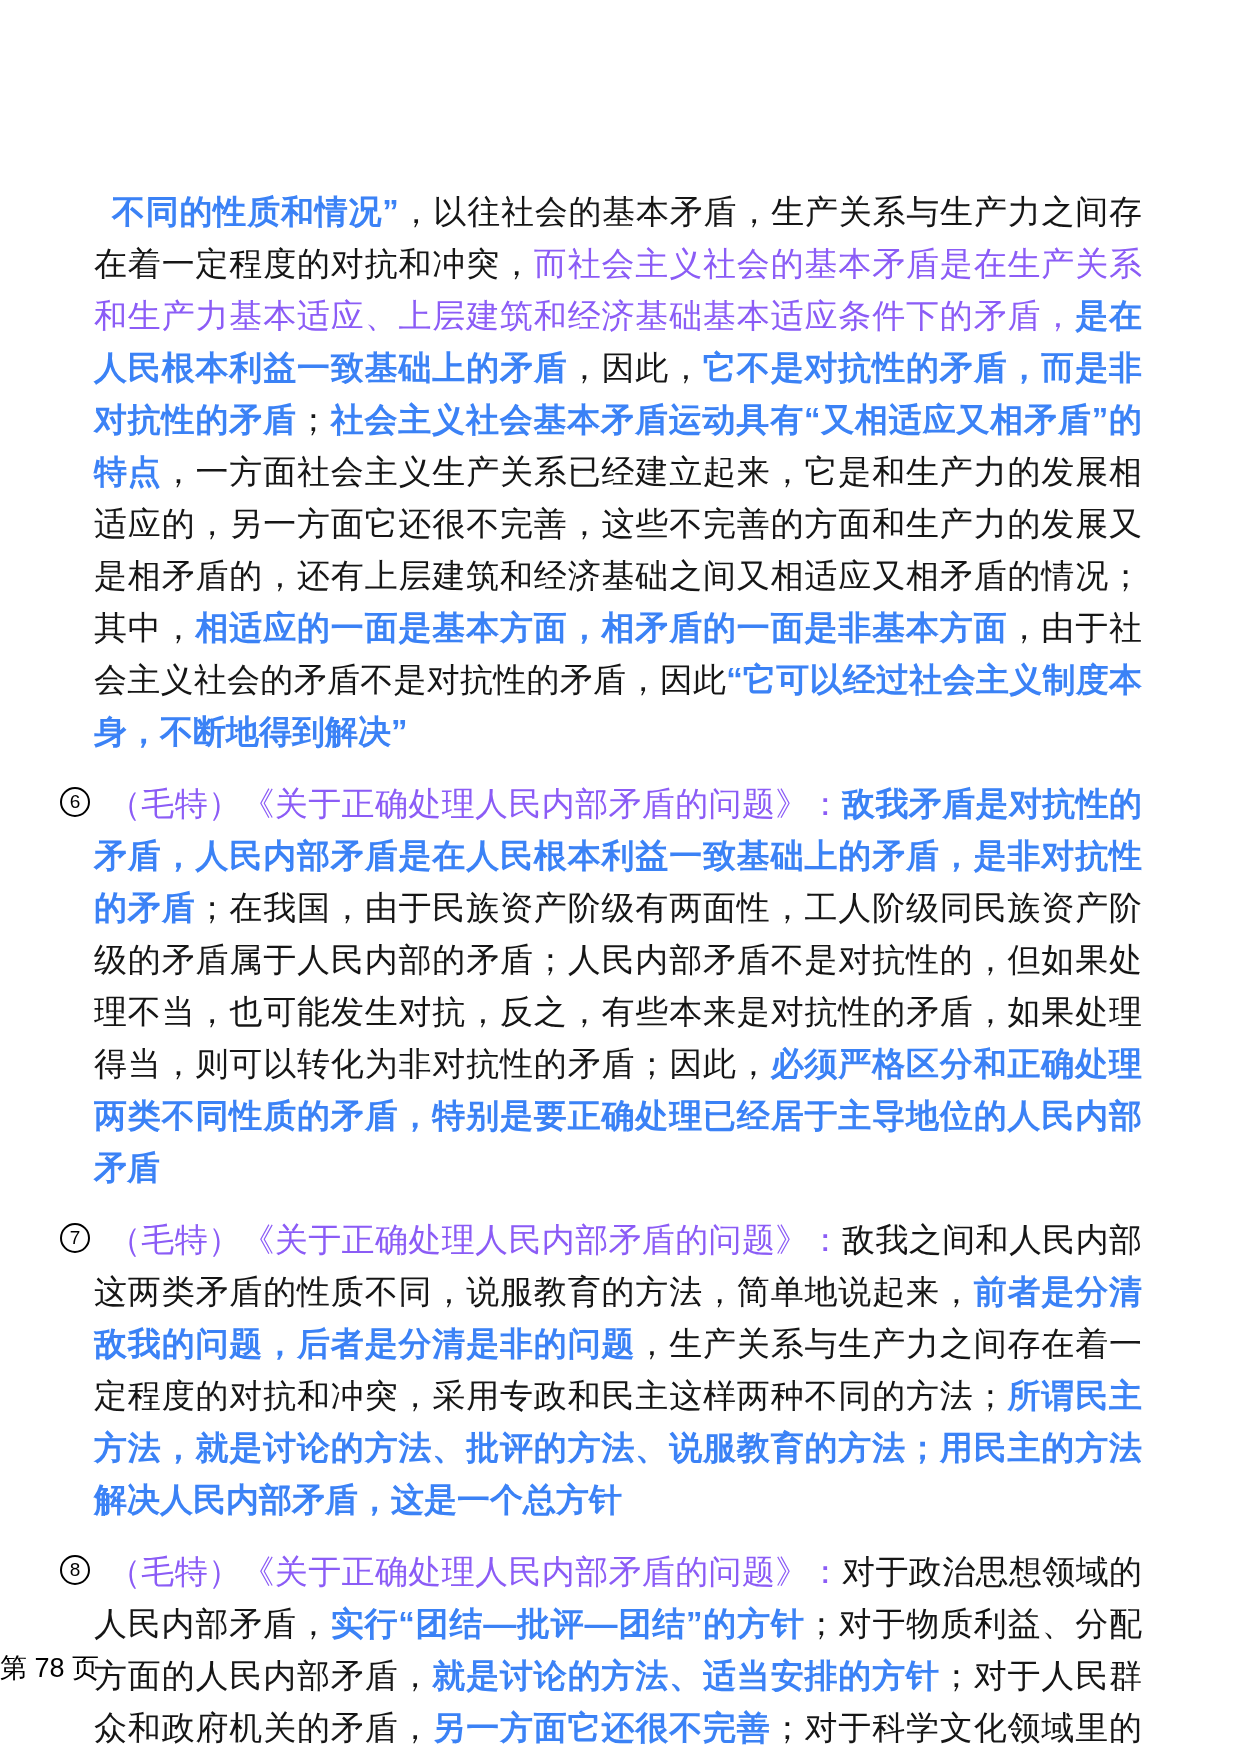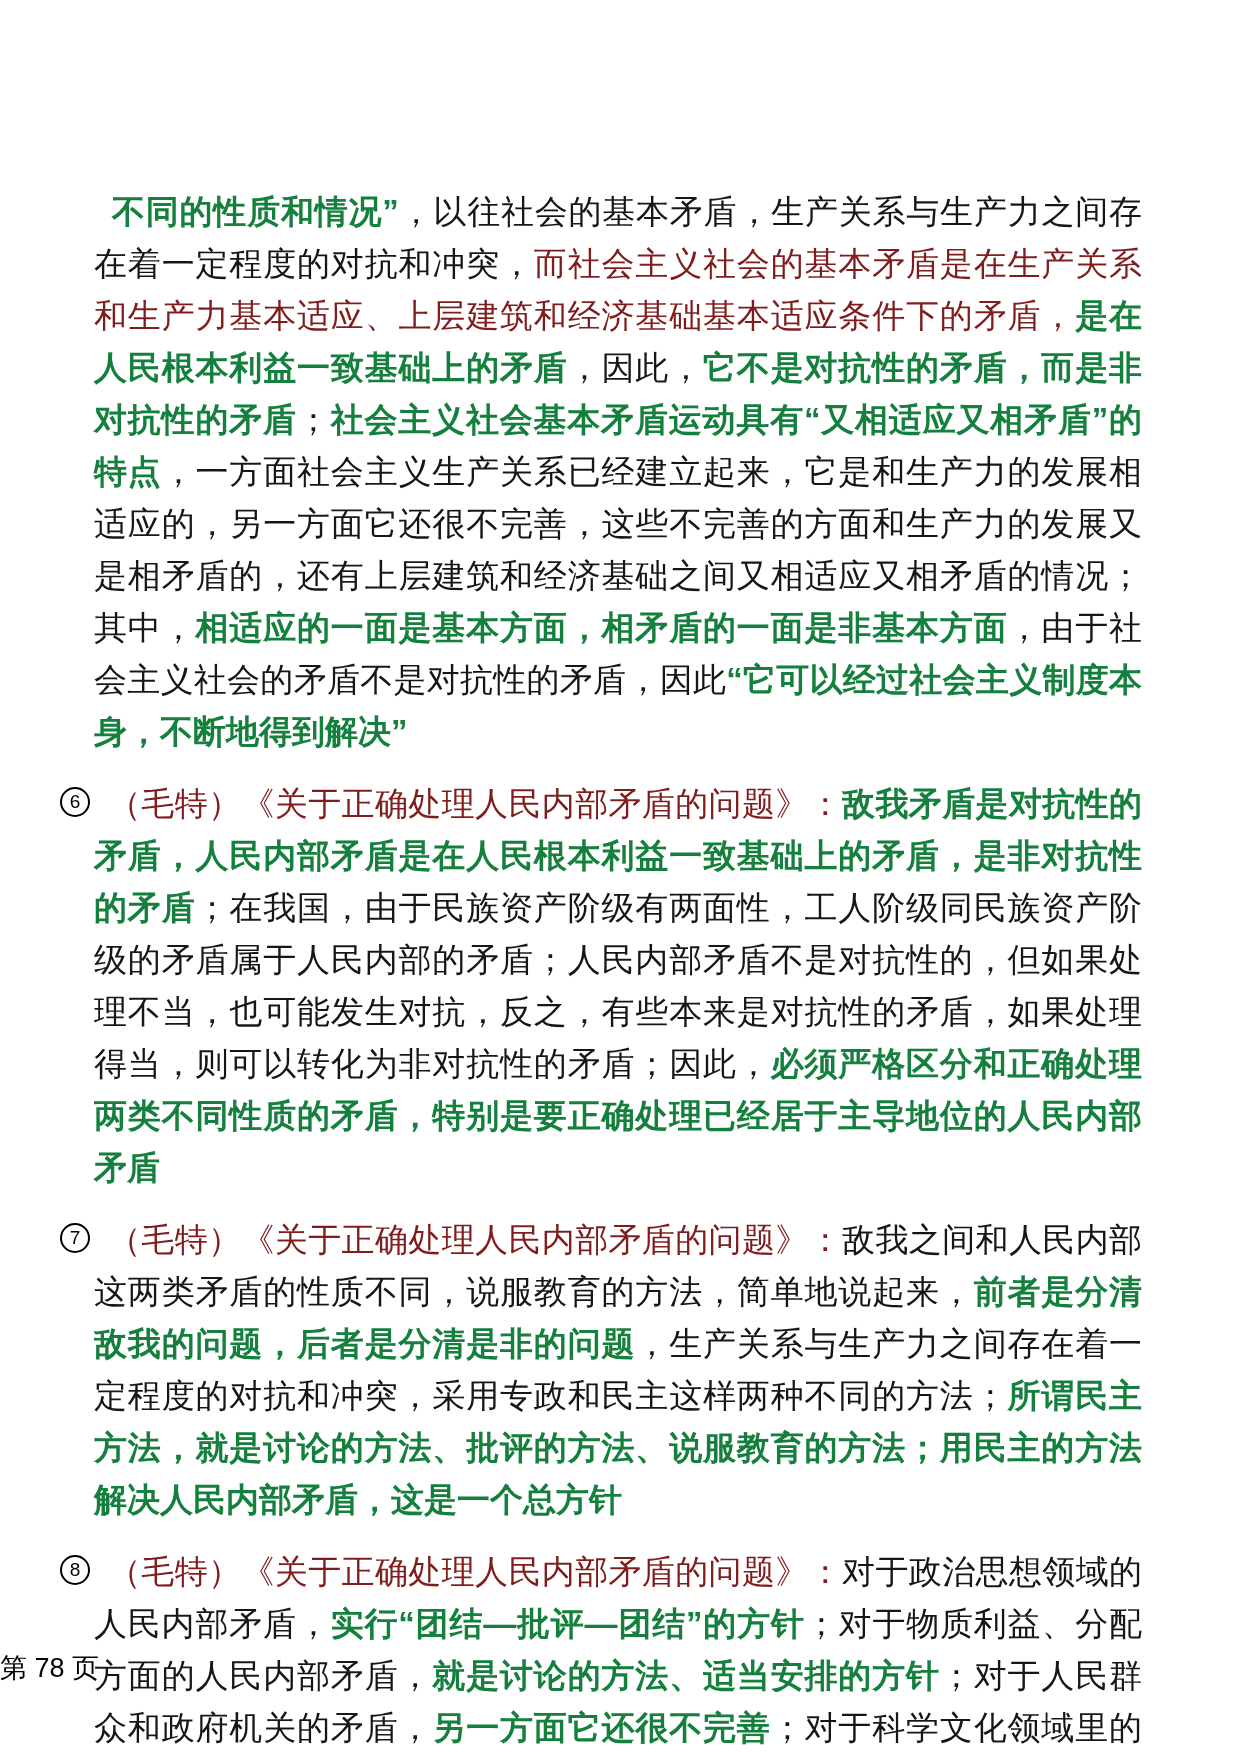--- a/index.html
+++ b/index.html
@@ -45,27 +45,27 @@
     text-indent: 0;
   }
   .kai {
     font-family: "Liberation Serif", serif;
     font-weight: 400;
     color: #161616;
   }
   .light {
     font-family: "Liberation Sans", sans-serif;
     font-weight: 400;
-    color: #7f1d1d;
+    color: #8b5cf6;
     margin-top: 31px;
   }
   .bold {
     font-family: "Liberation Sans", sans-serif;
     font-weight: 700;
-    color: #15803d;
+    color: #3b82f6;
   }
   .footer {
     position: absolute;
     top: 1650px;
     left: 0;
     width: 100%;
     text-align: left;
     font-family: "Liberation Sans", sans-serif;
     font-weight: 400;
     font-size: 27px;

